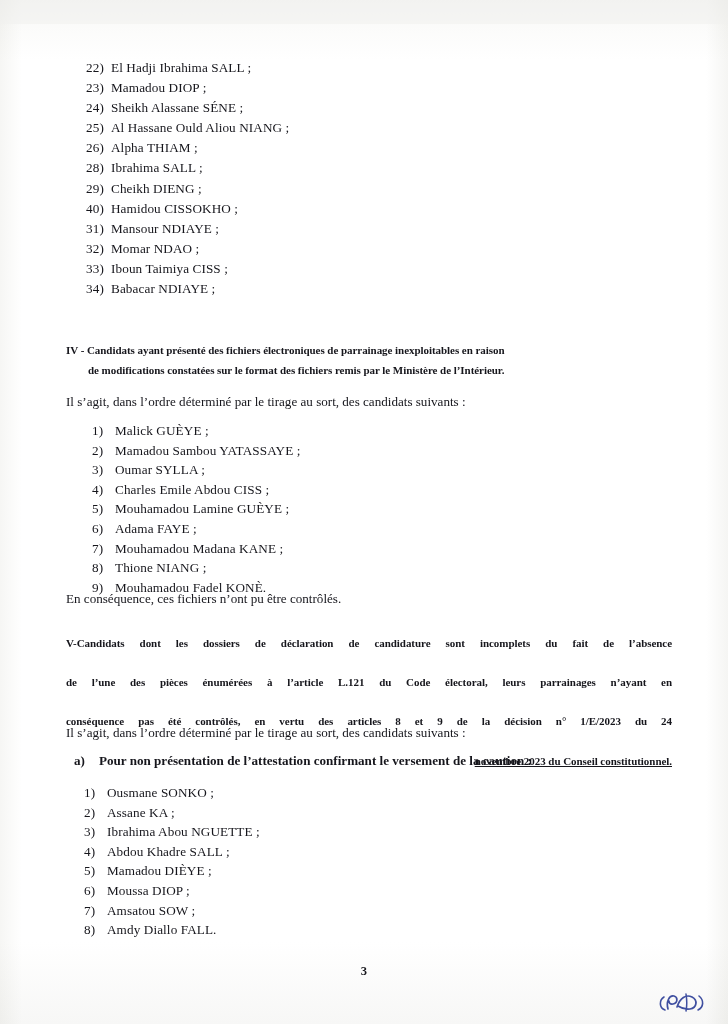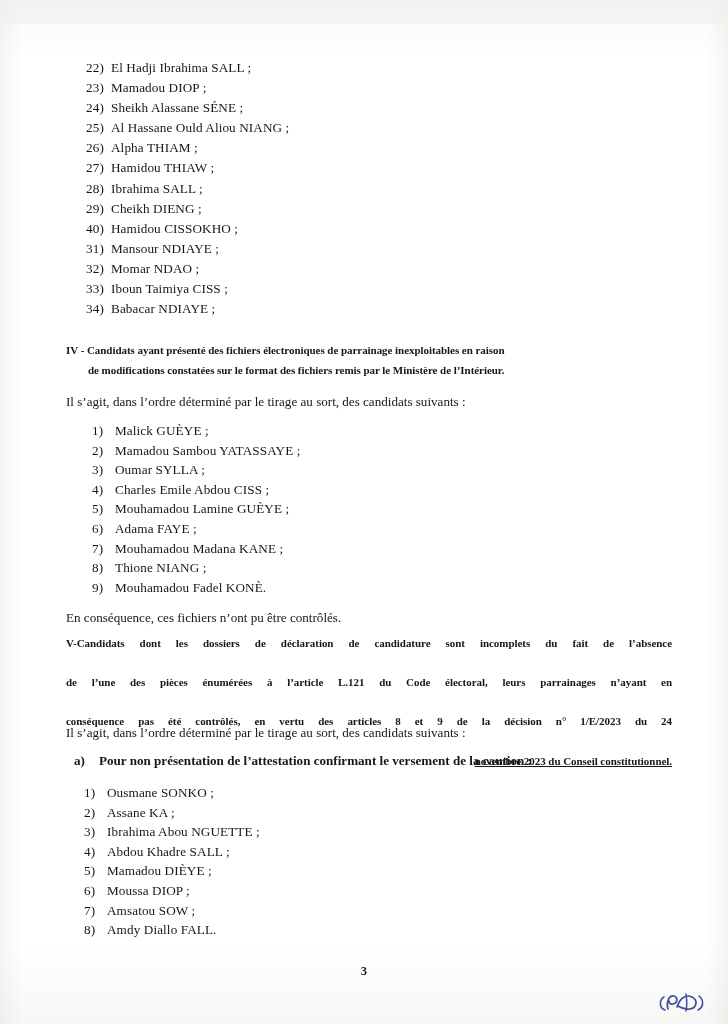--- a/index.html
+++ b/index.html
@@ -113,21 +113,21 @@
   }
   #heading-v .last::after { display: none; }
 
   .para {
     position: absolute;
     font-size: 13.1px;
     line-height: 19.6px;
     white-space: nowrap;
   }
   #para-iv-intro { left: 66px; top: 392px; }
-  #para-consequence { left: 66px; top: 608px; text-align: center; }
+  #para-consequence { left: 66px; top: 589px; text-align: center; }
   #para-v-intro { left: 66px; top: 723px; }
 
   #subheading-a {
     position: absolute;
     left: 74px;
     top: 751px;
     font-weight: bold;
     font-size: 13.1px;
     line-height: 19.6px;
     white-space: nowrap;
@@ -182,21 +182,20 @@
 
 <div id="page">
   <div class="content">
 
     <ul class="roster" id="roster-continued">
       <li><span class="num">22)</span><span>El Hadji Ibrahima SALL ;</span></li>
       <li><span class="num">23)</span><span>Mamadou DIOP ;</span></li>
       <li><span class="num">24)</span><span>Sheikh Alassane SÉNE ;</span></li>
       <li><span class="num">25)</span><span>Al Hassane Ould Aliou NIANG ;</span></li>
       <li><span class="num">26)</span><span>Alpha THIAM ;</span></li>
-      <li><span class="num">27)</span><span>Hamidou THIAW ;</span></li>
       <li><span class="num">28)</span><span>Ibrahima SALL ;</span></li>
       <li><span class="num">29)</span><span>Cheikh DIENG ;</span></li>
       <li><span class="num">40)</span><span>Hamidou CISSOKHO ;</span></li>
       <li><span class="num">31)</span><span>Mansour NDIAYE ;</span></li>
       <li><span class="num">32)</span><span>Momar NDAO ;</span></li>
       <li><span class="num">33)</span><span>Iboun Taimiya CISS ;</span></li>
       <li><span class="num">34)</span><span>Babacar NDIAYE ;</span></li>
     </ul>
 
     <div class="heading" id="heading-iv">

